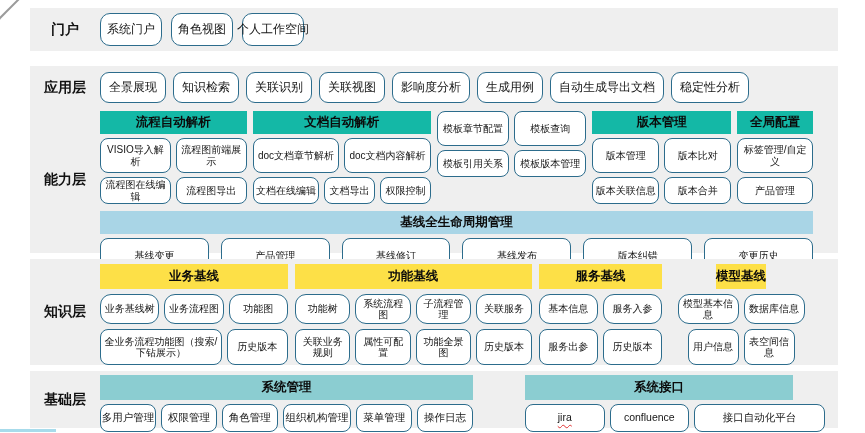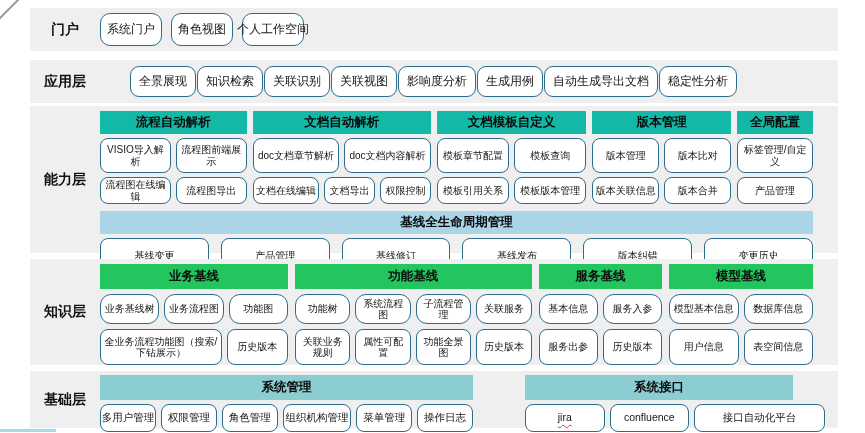--- a/index.html
+++ b/index.html
@@ -19,22 +19,22 @@
   .btn{background:#fff;border:1.5px solid #2c6c8c;border-radius:8px;
     display:flex;align-items:center;justify-content:center;text-align:center;
     font-size:10.5px;color:#151515;line-height:1.12;padding:1px 2px;flex:1 1 0;min-width:0;}
 
   
   .band-portal{top:8px;height:43px;}
   .band-portal .btn-row{gap:9px;}
   .band-portal .btn{font-size:12px;border-radius:10px;min-height:29px;white-space:nowrap;}
 
   
-  .band-application{top:60px;height:43px;}
-  .band-application .btn-row{gap:1px;margin-left:30px;}
+  .band-application{top:66px;height:43px;}
+  .band-application .btn-row{gap:7px;}
   .band-application .btn{font-size:12px;border-radius:9px;min-height:29px;
     white-space:nowrap;padding:0 8px;flex:1 1 auto;}
 
   
   .band-capability{top:106px;height:147px;}
   .band-capability .content{justify-content:flex-start;padding-top:5px;}
   .band-capability .groups{gap:6px;}
   .band-capability .group-header{background:#14b8a6;}
   .band-capability .groups .group:nth-child(1){flex:149 1 0;}
   .band-capability .groups .group:nth-child(2){flex:181 1 0;}
@@ -49,25 +49,25 @@
   .baseline{margin-top:7px;gap:4px;}
   .baseline .group-header{background:#a9d5e6;}
   .baseline .btn-row{gap:12px;}
   .baseline .btn{min-height:21px;font-size:10.5px;white-space:nowrap;}
 
   
   .band-knowledge{top:259px;height:106px;}
   .band-knowledge .content{justify-content:flex-start;padding-top:5px;}
   .band-knowledge .groups{gap:7px;}
   .band-knowledge .group{gap:5px;}
-  .band-knowledge .group-header{background:#22c55e;padding:4px 0;}
+  .band-knowledge .group-header{background:#fde047;padding:4px 0;}
   .band-knowledge .groups .group:nth-child(1){flex:192 1 0;}
   .band-knowledge .groups .group:nth-child(2){flex:242 1 0;}
   .band-knowledge .groups .group:nth-child(3){flex:126 1 0;}
-  .band-knowledge .groups .group:nth-child(4){flex:147 1 0;}
+  .band-knowledge .groups .group:nth-child(4){flex:147 1 0;align-items:center;}
   .band-knowledge .row1 .btn{min-height:26px;font-size:10px;border-radius:11px;}
   .band-knowledge .row2 .btn{min-height:32px;font-size:10px;}
   .band-knowledge .groups .group:nth-child(1) .row2 .btn:nth-child(1){flex-grow:2.1;}
 
   
   .band-foundation{top:371px;height:57px;}
   .band-foundation .content{justify-content:flex-start;padding-top:4px;}
   .band-foundation .groups{gap:52px;align-items:flex-end;}
   .band-foundation .group-header{background:#8bcdd1;padding:4px 0;}
   .band-foundation .groups .group:nth-child(1){width:373px;flex:none;}
@@ -153,21 +153,20 @@
               <div class="btn">doc文档章节解析</div>
               <div class="btn">doc文档内容解析</div>
             </div>
             <div class="btn-row row2">
               <div class="btn">文档在线编辑</div>
               <div class="btn">文档导出</div>
               <div class="btn">权限控制</div>
             </div>
           </div>
           <div class="group">
-            <div class="group-header">文档模板自定义</div>
             <div class="btn-row row1">
               <div class="btn">模板章节配置</div>
               <div class="btn">模板查询</div>
             </div>
             <div class="btn-row row2">
               <div class="btn">模板引用关系</div>
               <div class="btn">模板版本管理</div>
             </div>
           </div>
           <div class="group">

